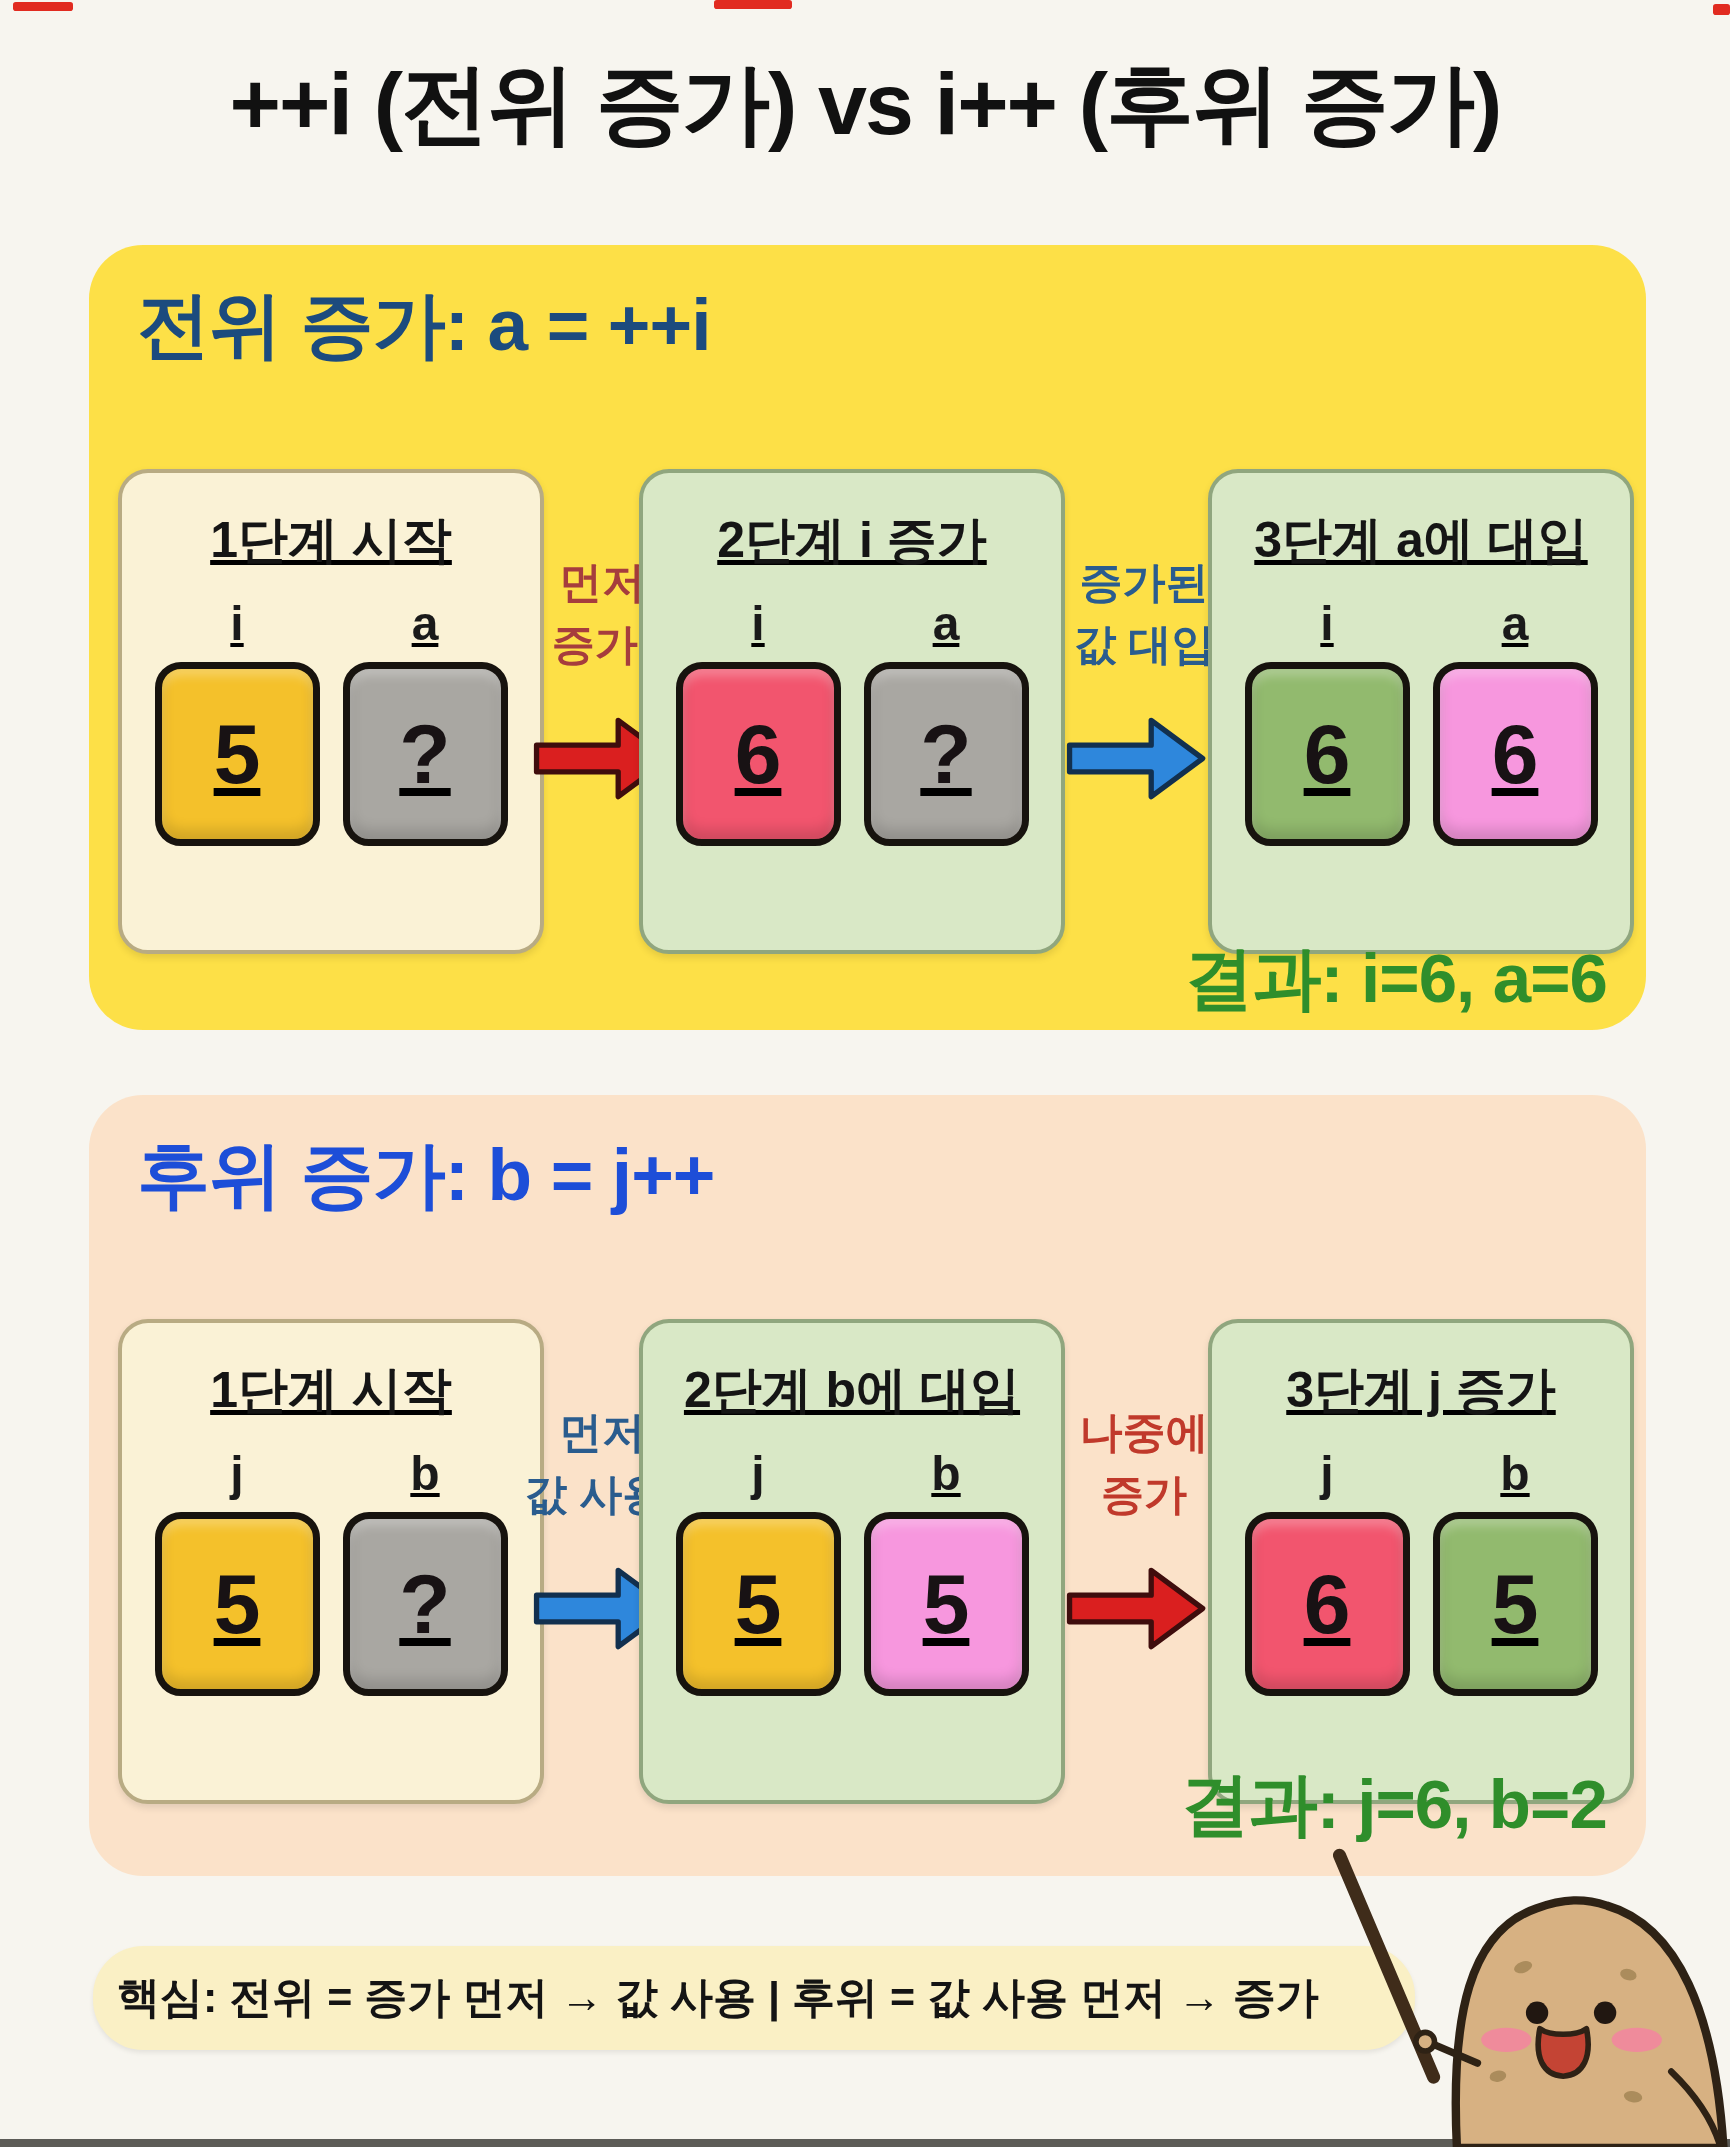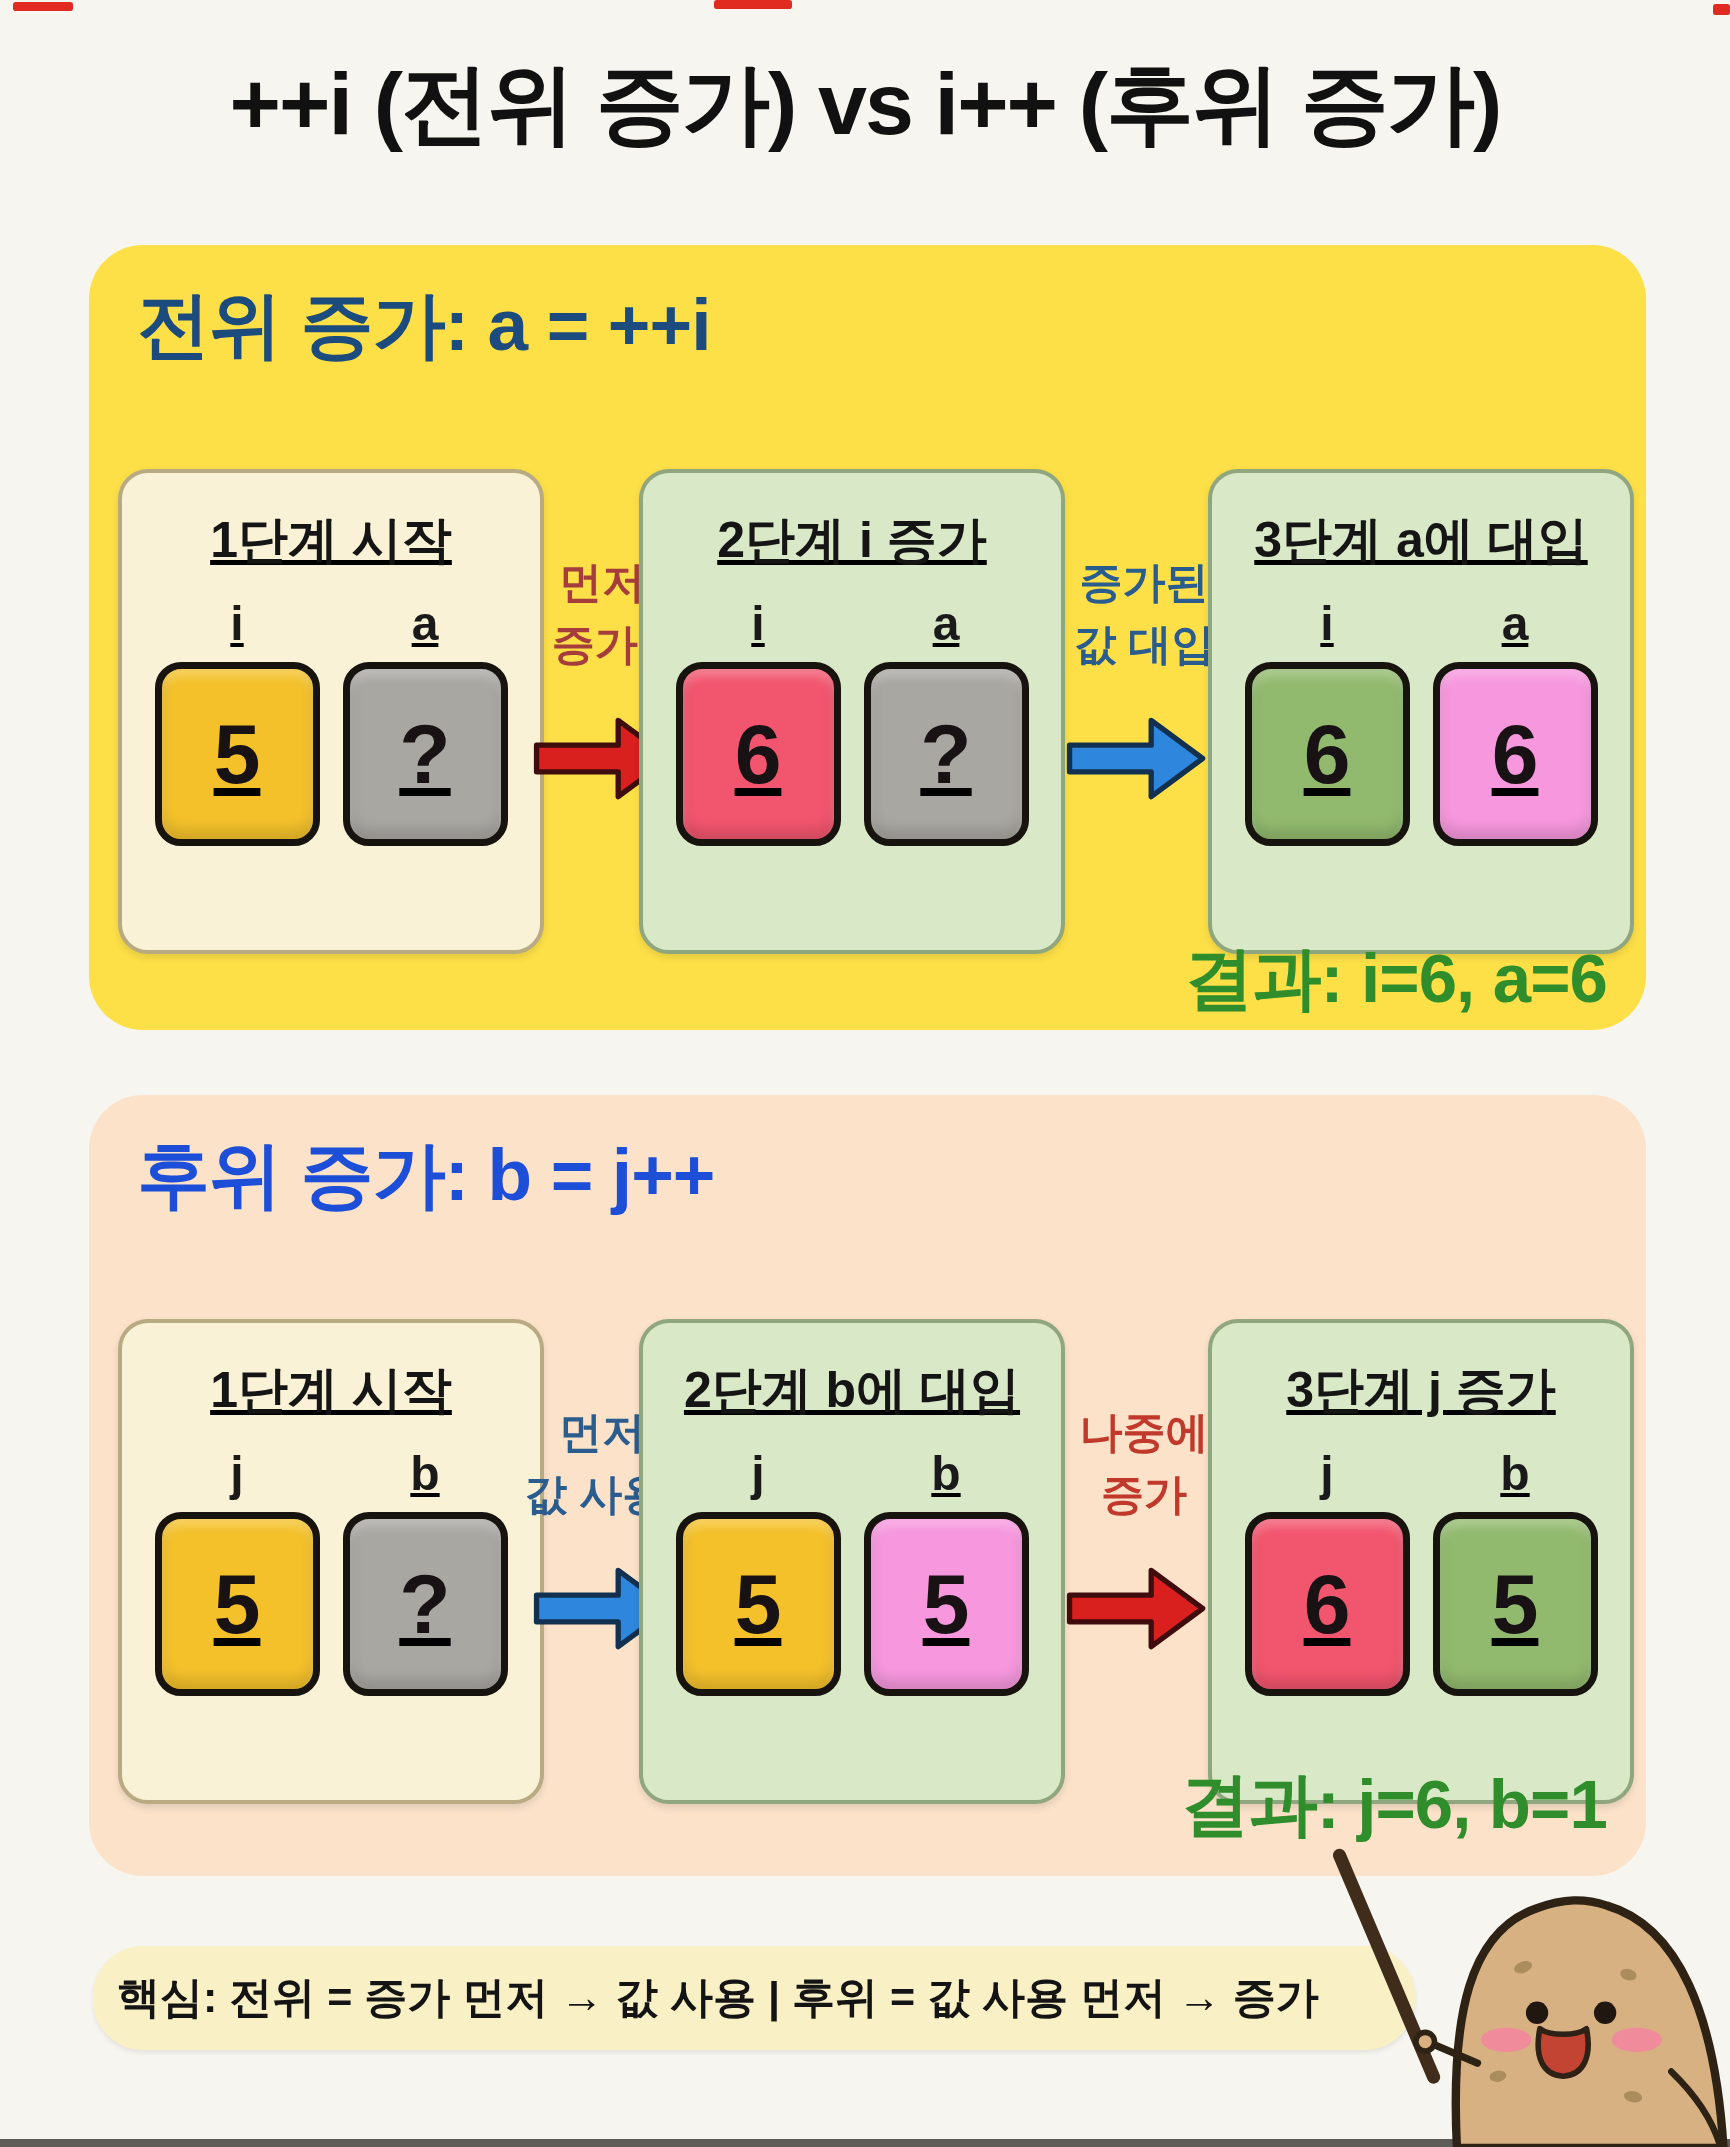--- a/index.html
+++ b/index.html
@@ -198,21 +198,21 @@
         <div class="var-name">j</div>
         <div class="value-box vb-red">6</div>
       </div>
       <div class="var-col">
         <div class="var-name">b</div>
         <div class="value-box vb-green">5</div>
       </div>
     </div>
   </div>
 
-  <div class="abs result-line res-post">결과: j=6, b=1</div>
+  <div class="abs result-line res-post">결과: j=6, b=2</div>
 </div>
 
 <div class="abs footer-bar">
   <div class="footer-text">핵심: 전위 = 증가 먼저 → 값 사용 | 후위 = 값 사용 먼저 → 증가</div>
 </div>
 <div class="abs bottom-strip"></div>
 
 <svg class="abs potato" viewBox="1400 1920 456 384">
 
   <line x1="1437" y1="1990" x2="1538" y2="2228" stroke="#3f2c1a" stroke-width="14" stroke-linecap="round"></line>

